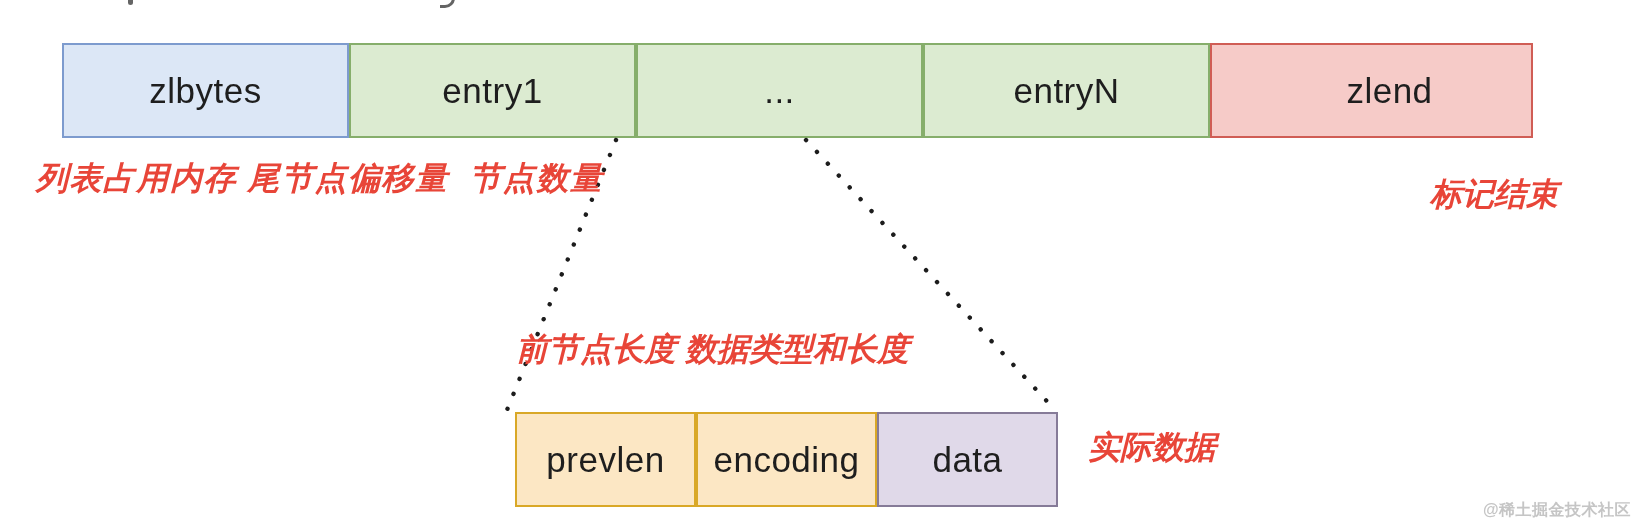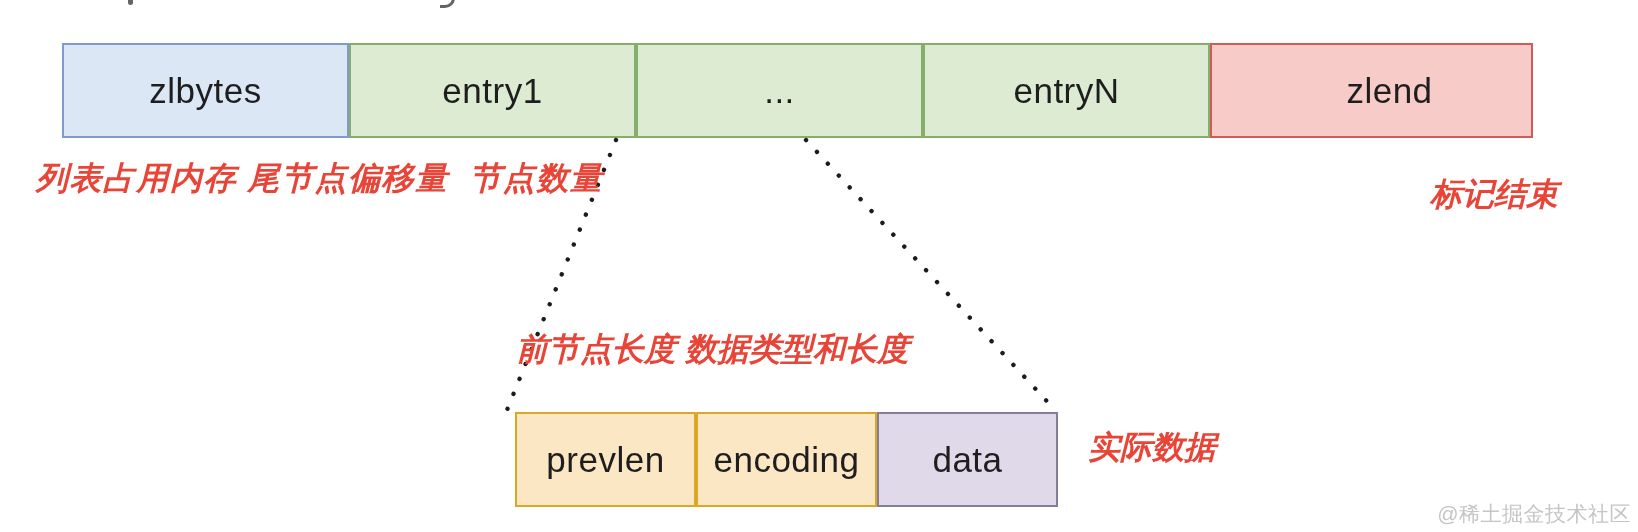--- a/index.html
+++ b/index.html
@@ -83,24 +83,24 @@
     stroke-linecap: round;
     stroke-dasharray: 0.1 16;
     fill: none;
   }
 
   
   .watermark {
     position: absolute;
     right: 7px;
     top: 500px;
-    font-size: 21px;
+    font-size: 16px;
     color: var(--watermark-gray, #c5c5c5);
     letter-spacing: 0.5px;
-    font-weight: 400;
+    font-weight: 700;
   }
 
   
   .remnant {
     position: absolute;
     background: #4a4a4a;
     opacity: 0.85;
   }
   .remnant-a {
     left: 128px;

